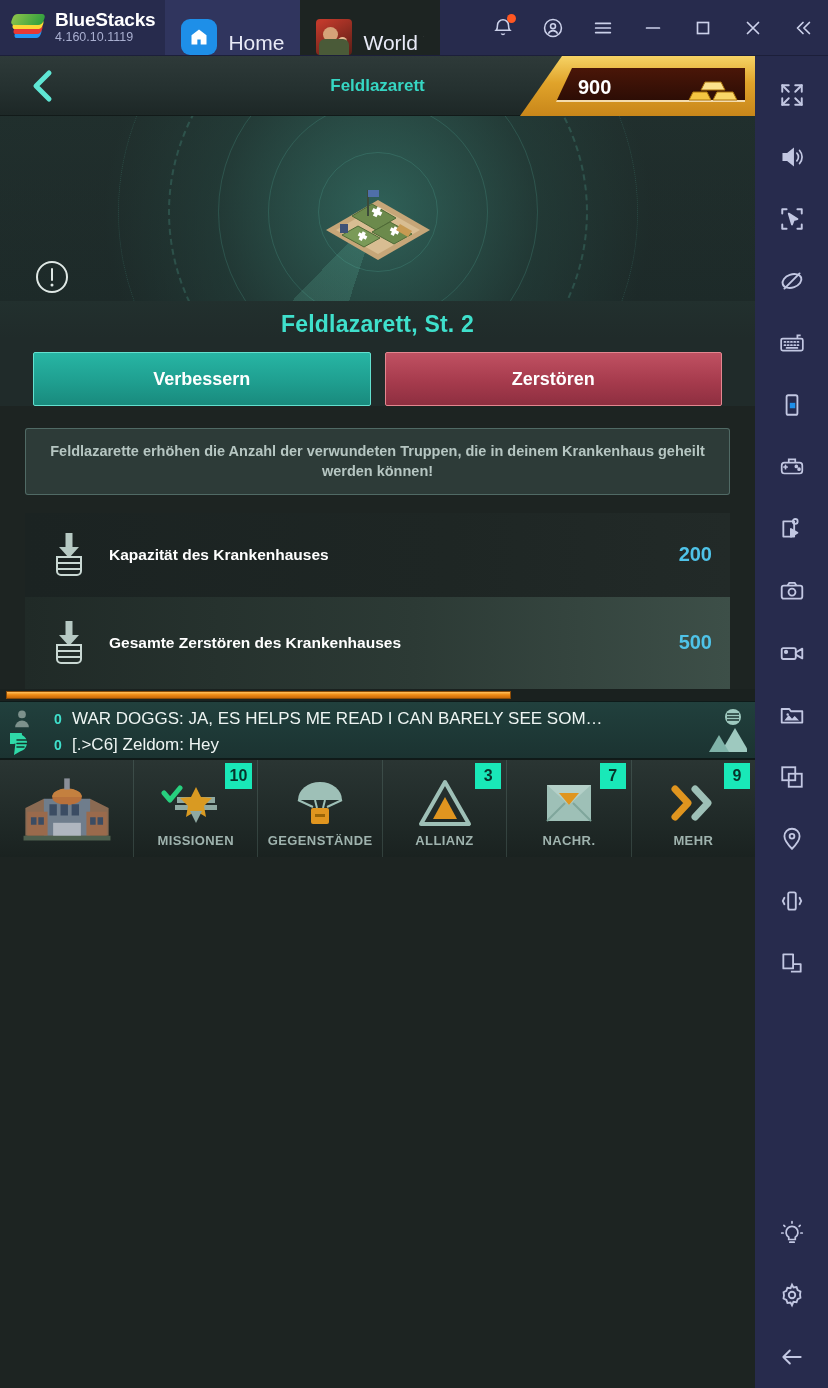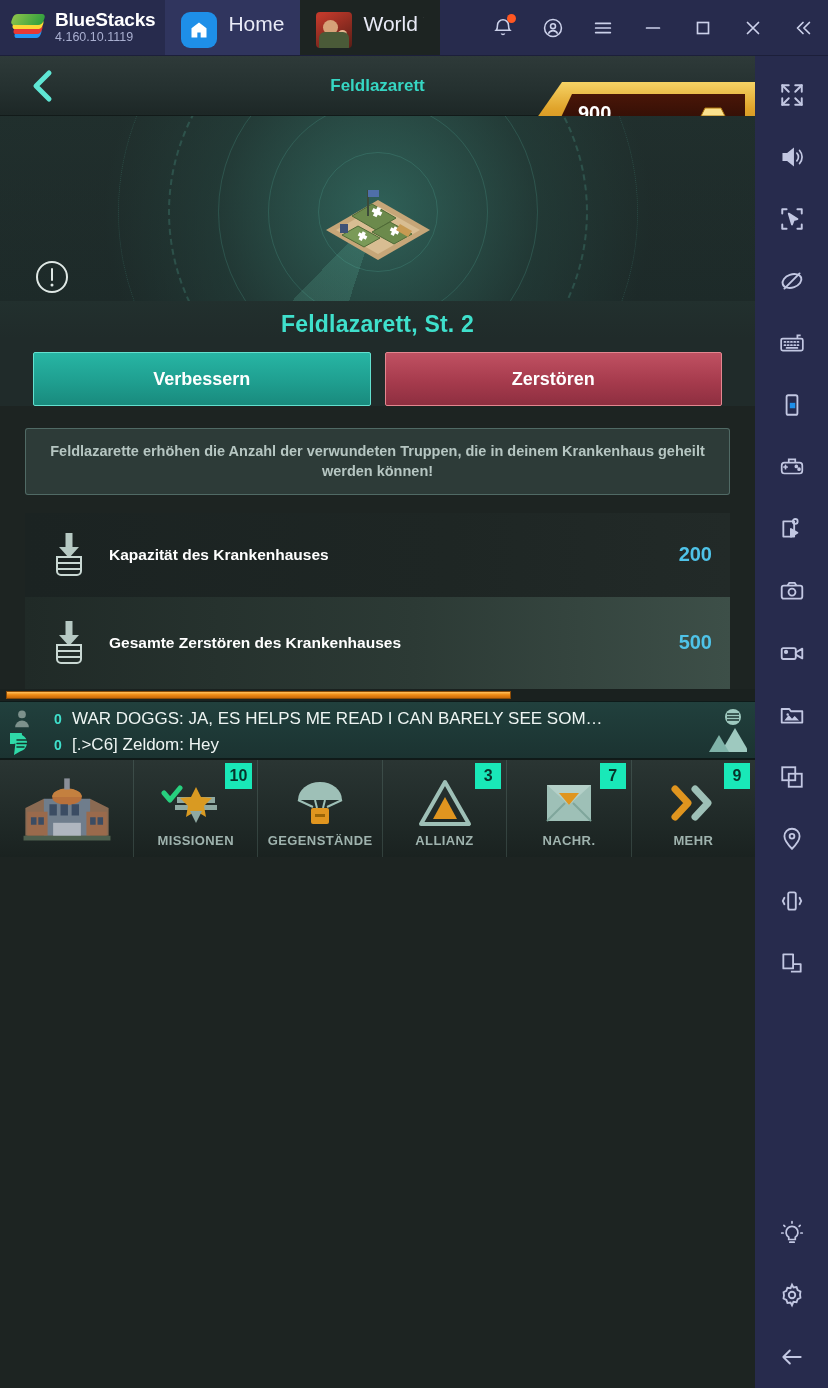--- a/index.html
+++ b/index.html
@@ -23,21 +23,21 @@
                transform: skewX(-20deg); display: block; }
   .bs-logo i:nth-child(1){ top: 16px; background: #2196f3; width: 26px; left: 3px;}
   .bs-logo i:nth-child(2){ top: 12px; background: #e53935; width: 28px; left: 2px;}
   .bs-logo i:nth-child(3){ top: 7px;  background: #fdd835; width: 30px; left: 1px;}
   .bs-logo i:nth-child(4){ top: 1px;  background: linear-gradient(100deg,#8bc34a,#2e9e3e); width: 32px; height: 11px; border-radius: 4px;}
   .bs-names { line-height: 1.05; }
   .bs-title { color: #fff; font-size: 19px; font-weight: bold; letter-spacing: -.2px; }
   .bs-ver { color: #a9afd0; font-size: 12.5px; margin-top: 1px; }
 
   .tab {
-    display: flex; align-items: flex-start; gap: 11px; padding: 12px 16px;
+    display: flex; align-items: flex-end; gap: 11px; padding: 0 16px;
     position: relative; min-width: 0; cursor: pointer;
   }
   .tab.active { background: #30355e; }
   .tab-home-icon {
     width: 36px; height: 36px; border-radius: 9px; background: #1e8fe8;
     display: flex; align-items: center; justify-content: center; flex: none;
   }
   .tab-home-icon svg { width: 20px; height: 20px; }
   .tab-game-icon {
     width: 36px; height: 36px; border-radius: 4px; flex: none;
@@ -74,21 +74,21 @@
     display: flex; align-items: center; border-bottom: 1px solid #121a19;
   }
   .back-btn { width: 86px; height: 60px; display:flex; align-items:center; justify-content:center; cursor:pointer; }
   .back-btn svg { width: 30px; height: 34px; }
   .g-title { color: #36d6c3; font-size: 17px; font-weight: bold;
              position: absolute; left: 0; right: 0; text-align: center; pointer-events:none;}
   .gold-wrap {
     position: absolute; right: 0; top: 0; height: 60px; width: 235px;
     background: linear-gradient(180deg,#f6d365 0%, #e0a32a 45%, #c8861a 100%);
     clip-path: polygon(42px 0, 100% 0, 100% 100%, 0 100%);
-    display: flex; align-items: center; cursor: pointer; margin-top: 26px;
+    display: flex; align-items: center; cursor: pointer;
   }
   .gold-inner {
     position:absolute; left:36px; right:10px; top:12px; height:34px;
     background: linear-gradient(180deg,#4a1608,#2d0d05);
     clip-path: polygon(16px 0, 100% 0, 100% 100%, 0 100%);
     border-bottom: 2px solid #f3dcae;
   }
   .gold-val { position:absolute; left:58px; top:20px; color:#fff; font-size:20px; font-weight:bold; }
   .gold-bars { position:absolute; right:14px; top:14px; width:56px; height:34px; }
 

